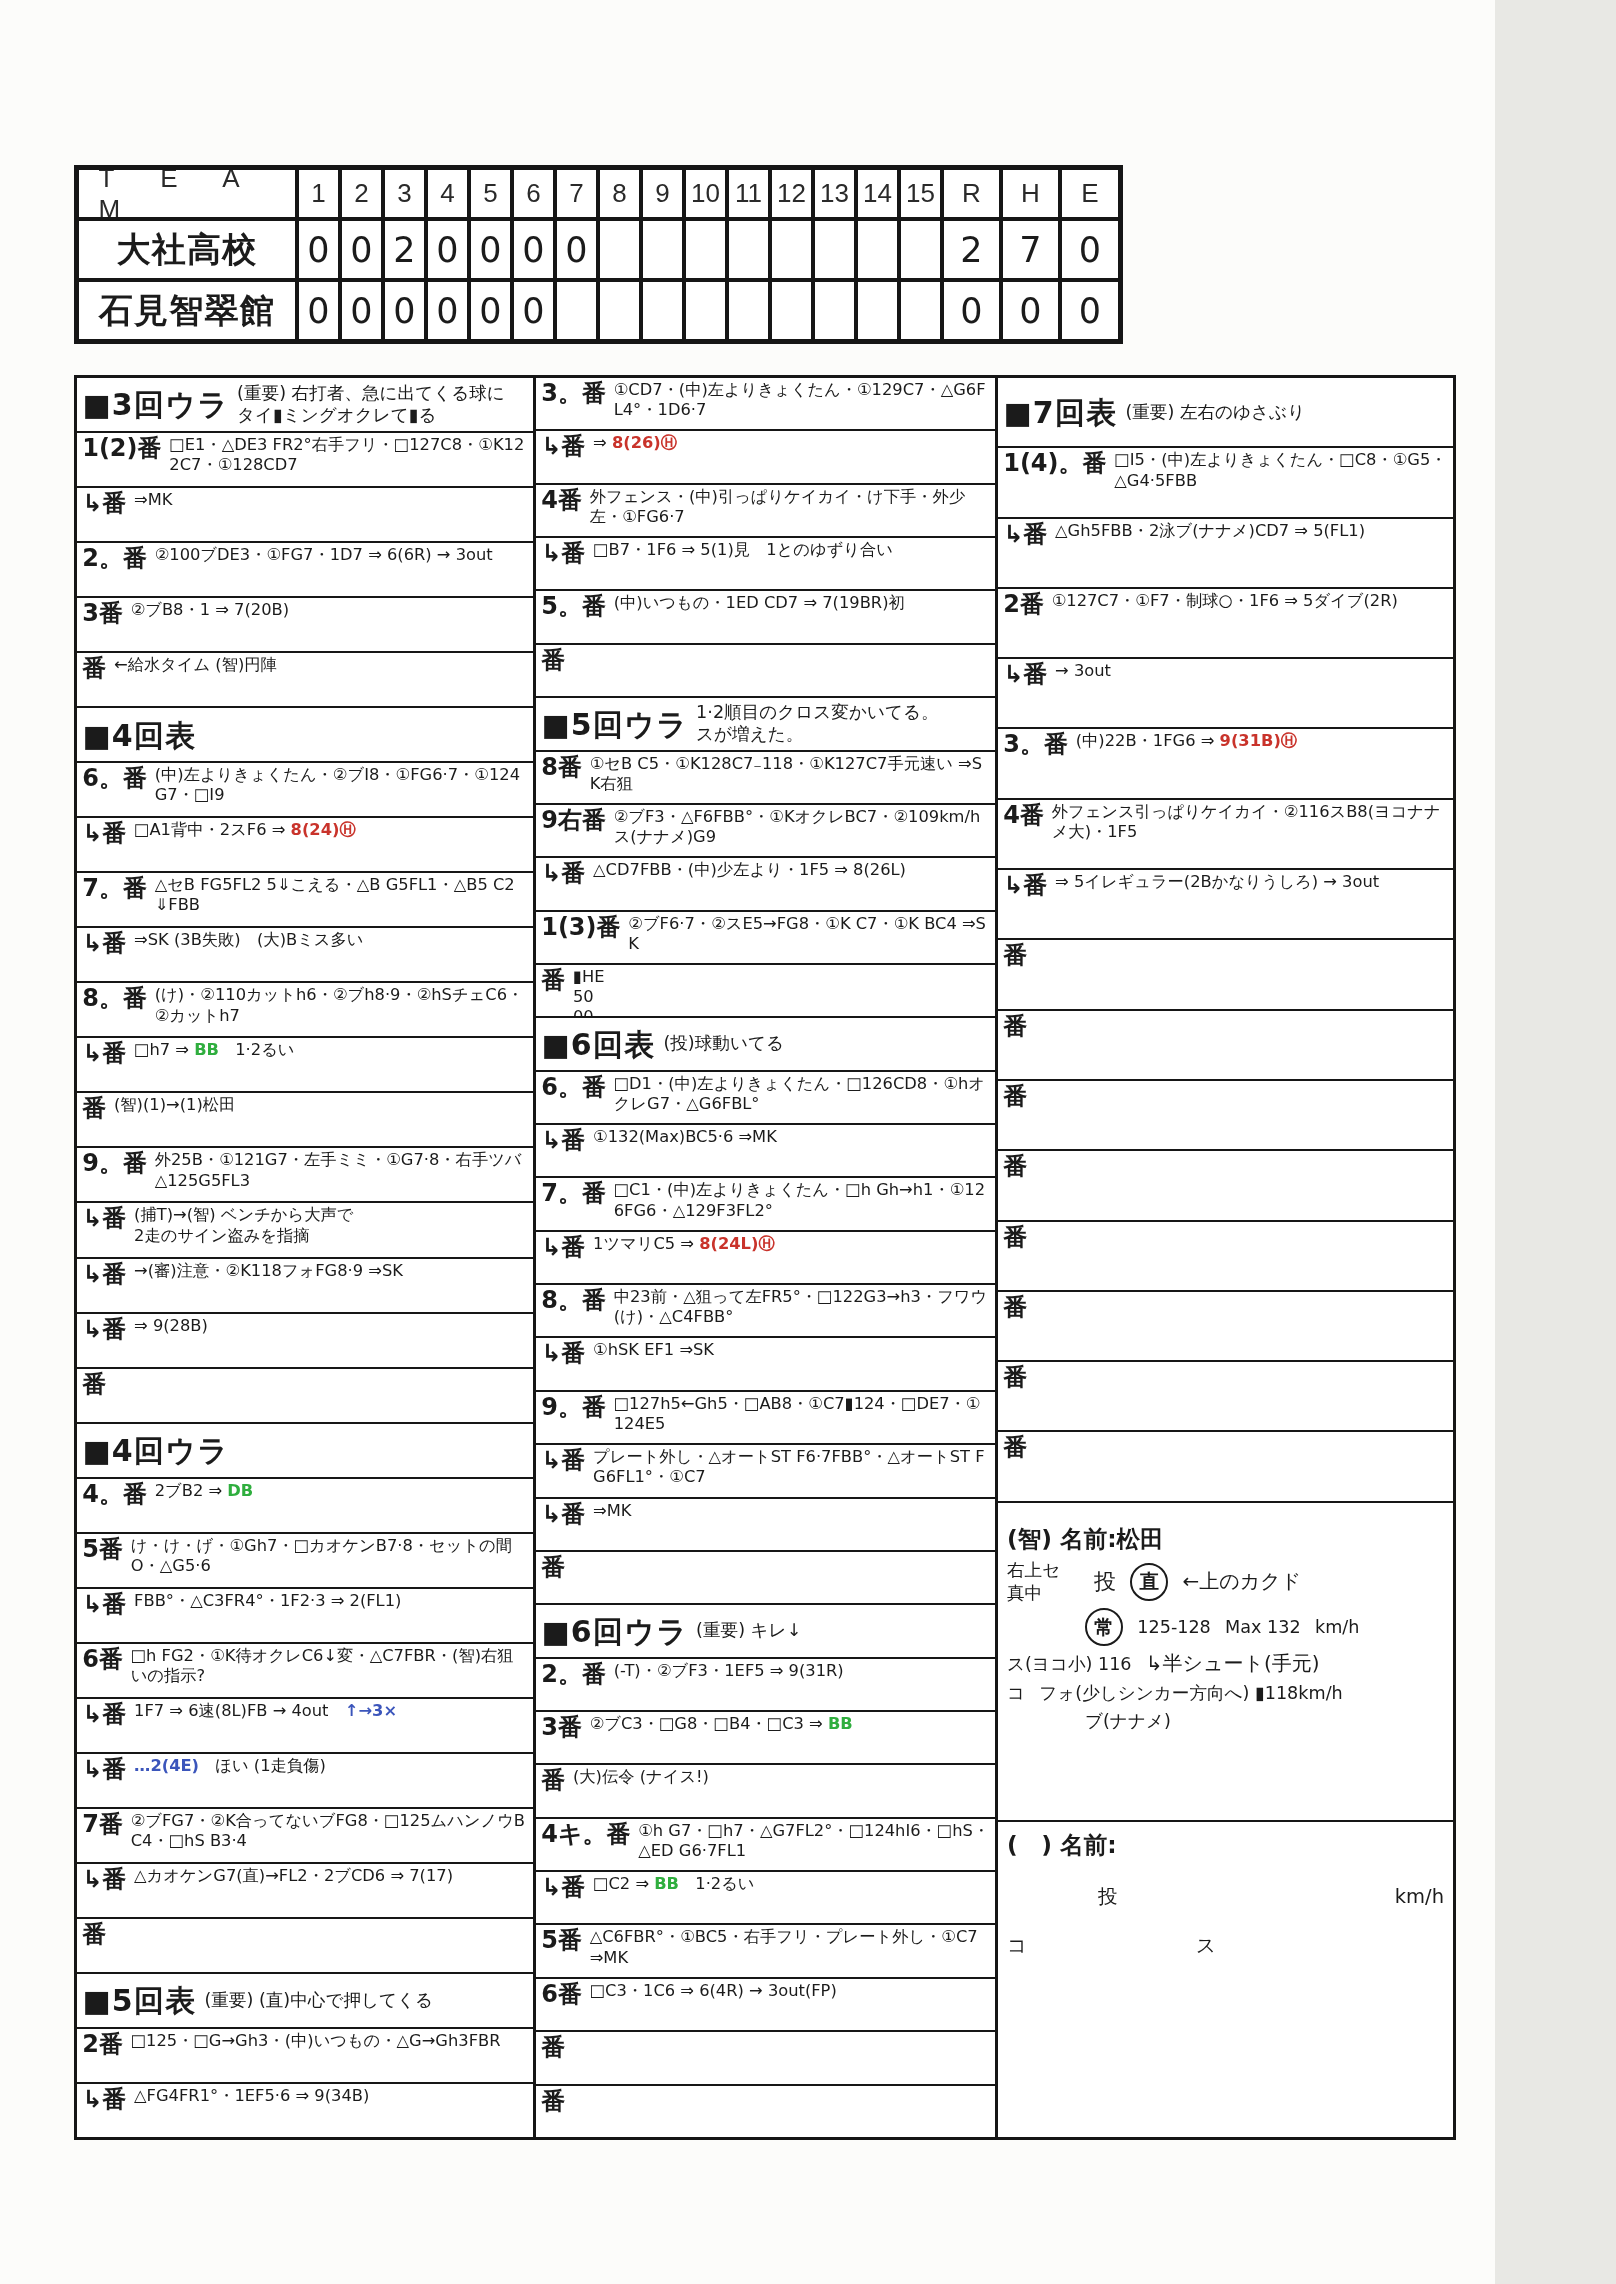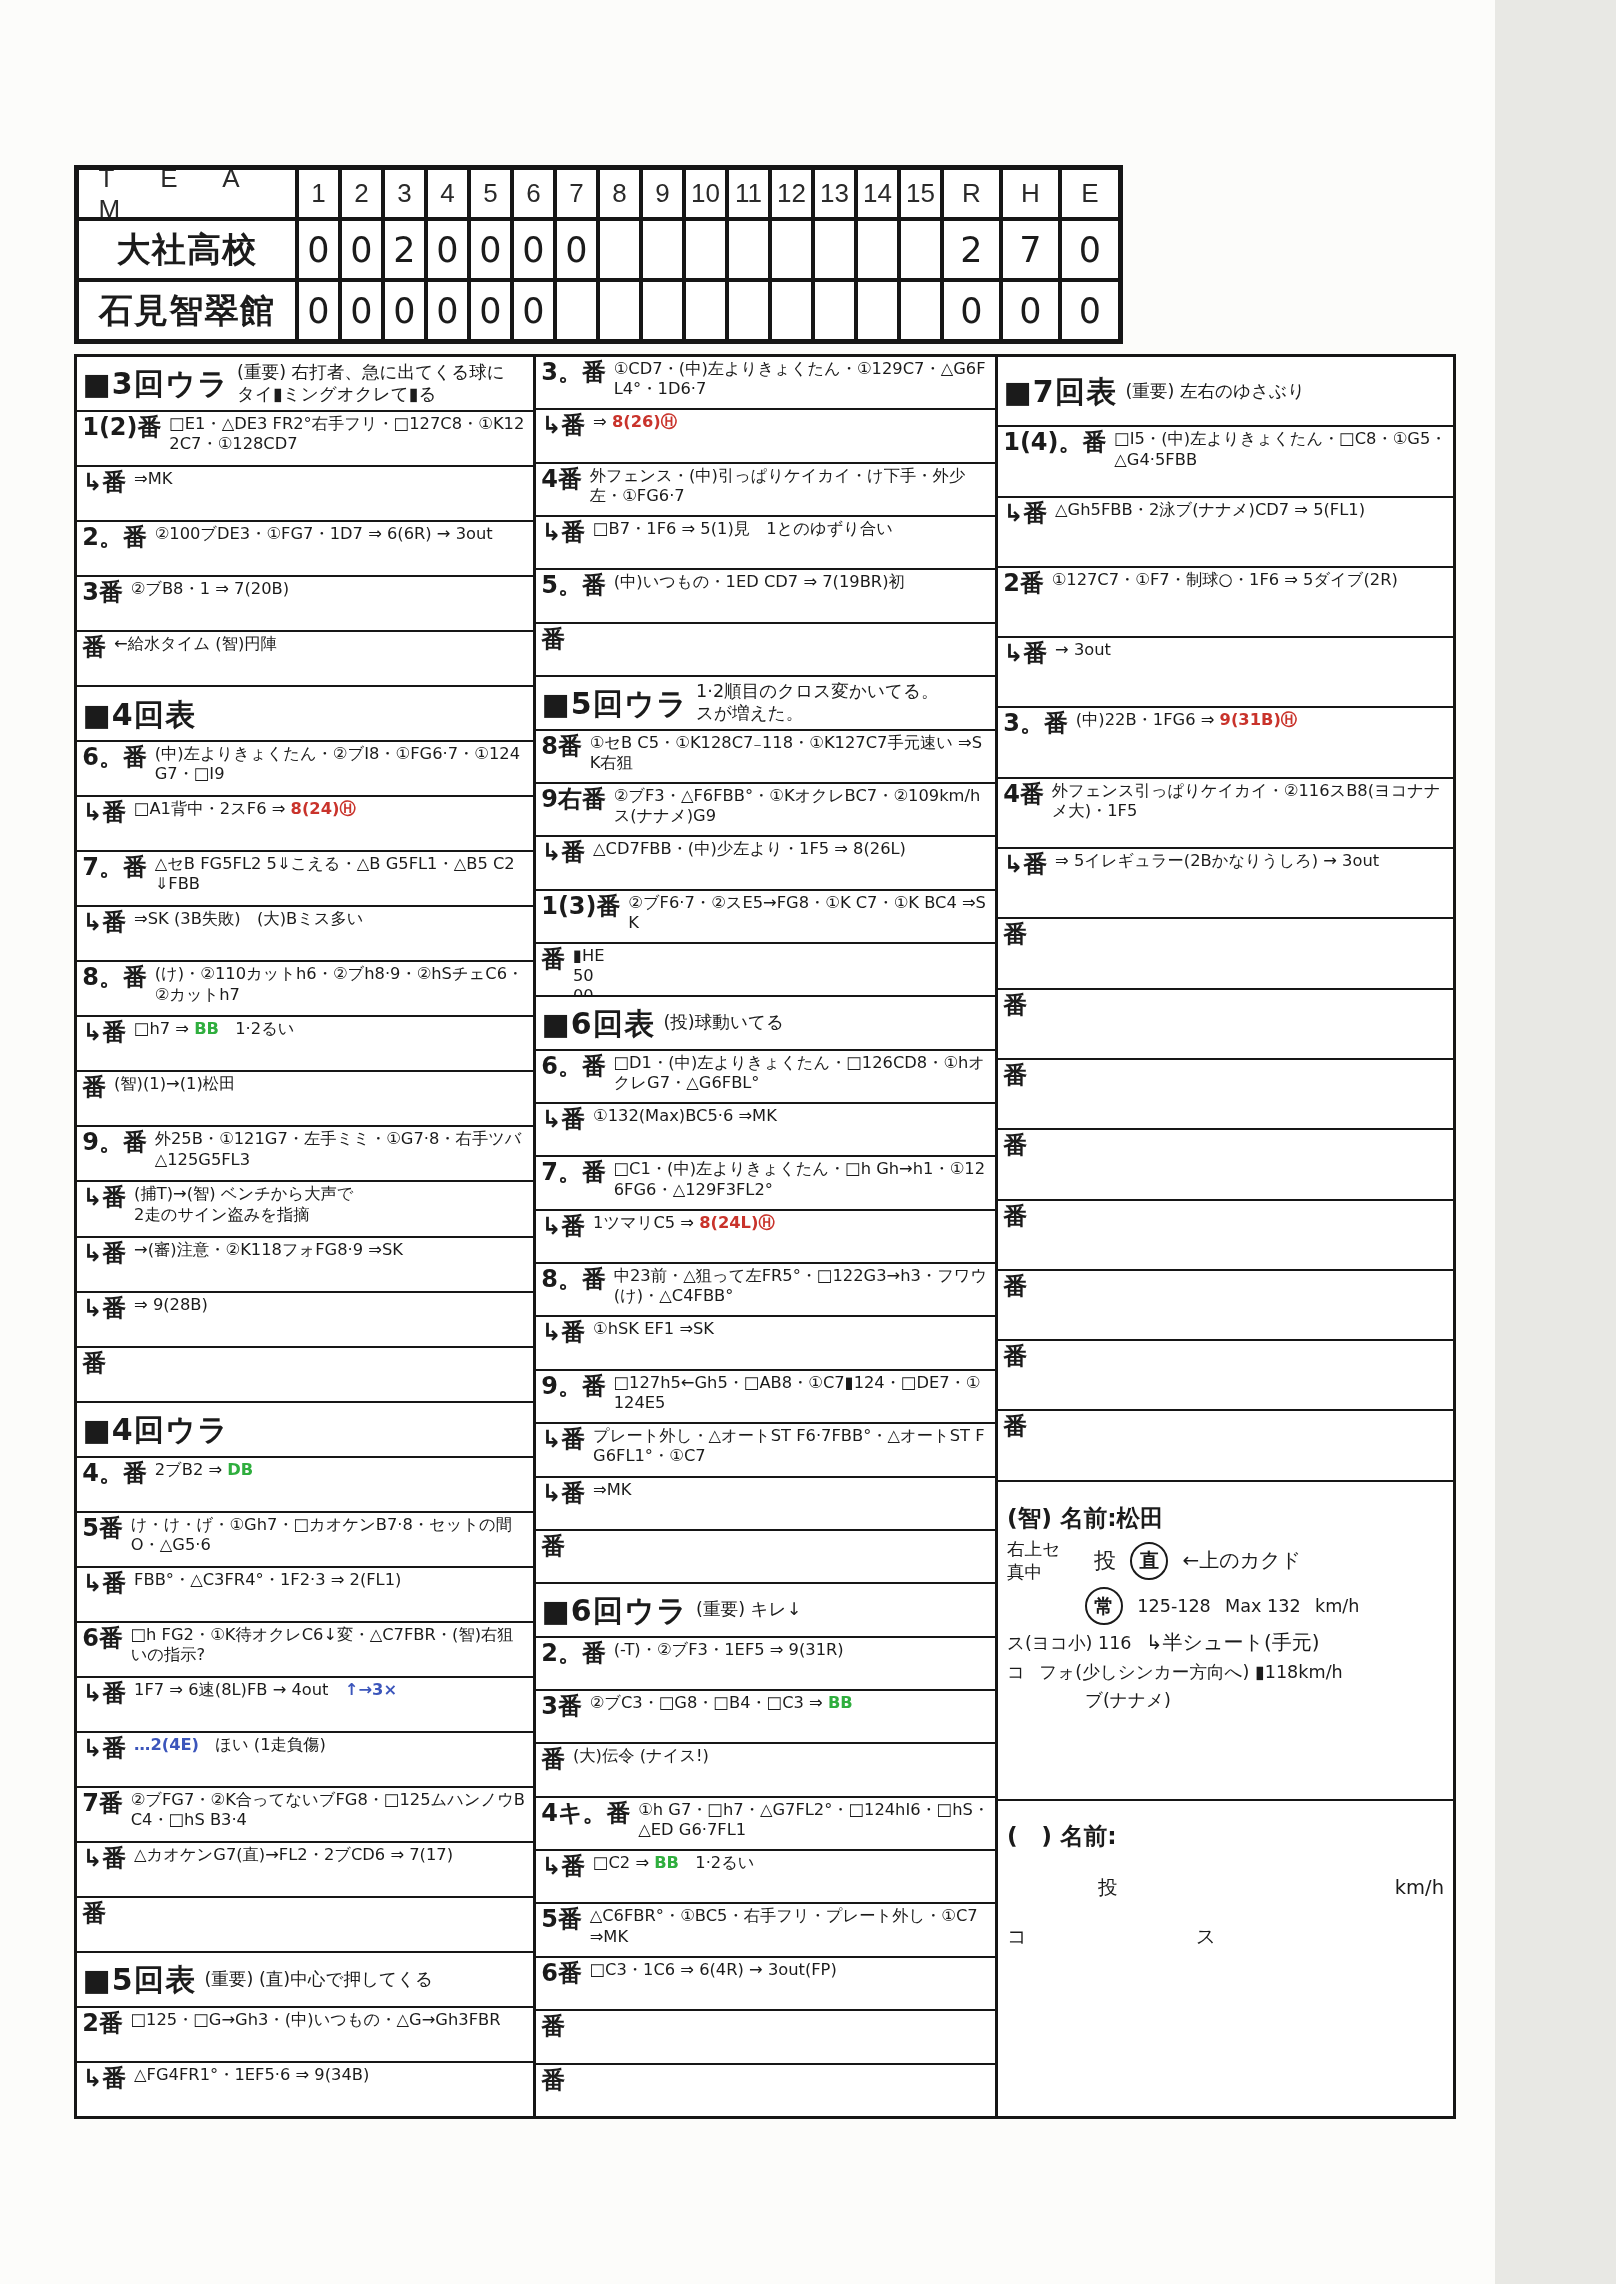--- a/index.html
+++ b/index.html
@@ -13,21 +13,21 @@
     border:3.9px solid #161616;background:#fff;}
   .sb-cell{border:2px solid #161616;display:flex;align-items:center;justify-content:center;
     height:47px;overflow:hidden;}
   .sb-cell.team-row{height:57px;}
   .sb-head{font-family:"Liberation Sans",sans-serif;font-size:26px;color:#2a2a2a;font-weight:400;}
   .sb-head.team{letter-spacing:19.5px;padding-left:19.5px;}
   .sb-name{font-size:34px;font-weight:600;letter-spacing:1.3px;}
   .sb-val{font-size:35px;font-weight:500;}
 
   
-  .grid{position:absolute;left:74px;top:354px;width:1376px;height:1759px;
+  .grid{position:absolute;left:74px;top:375px;width:1376px;height:1759px;
     display:flex;border:3.9px solid #161616;background:#fff;justify-content:center;}
   .col{display:flex;flex-direction:column;border-right:3.3px solid #161616;min-width:0;}
   .col.left{flex:0 0 456px;}
   .col.middle{flex:0 0 459px;}
   .col.right{flex:1 1 auto;border-right:none;}
 
   .row{display:flex;align-items:flex-start;border-bottom:2.6px solid #161616;
     padding:2px 5.2px 1.3px 5.2px;overflow:hidden;flex:1 1 0;min-height:0;}
   .col.right .row{flex:0 0 65px;}
   .row:last-child{border-bottom:none;}
@@ -37,21 +37,21 @@
   .row.hdr .prefix{font-size:30px;font-weight:700;letter-spacing:1.3px;}
   .row.hdr .content{font-size:17.6px;font-weight:400;}
   .hl{font-weight:700;}
   .hl.red{color:#c9332b;}
   .hl.green{color:#2fae3e;}
   .hl.blue{color:#3b55bb;}
 
   
   .pbox{flex:0 0 277px;border-bottom:2.6px solid #161616;padding:20px 9px;
     display:flex;flex-direction:column;gap:3.9px;overflow:hidden;}
-  .bbox{flex:1 1 auto;padding:19px 9px;display:flex;flex-direction:column;gap:22px;overflow:hidden;}
+  .bbox{flex:1 1 auto;padding:7px 9px;display:flex;flex-direction:column;gap:22px;overflow:hidden;}
   .pb-title{font-size:23.5px;font-weight:600;}
   .pb-line{display:flex;align-items:center;gap:14.3px;font-size:17.6px;}
   .pb-hand{white-space:pre-line;font-size:17.6px;line-height:1.3;}
   .pb-pitch-label{font-size:22px;margin-left:19.5px;}
   .circ{display:inline-flex;align-items:center;justify-content:center;
     border:2.6px solid #1b1b1b;border-radius:50%;width:34px;height:34px;
     font-size:19.5px;font-weight:600;}
   .pb-note{font-size:20px;}
   .pb-indent{margin-left:78px;}
   .bb-spread{display:flex;justify-content:space-between;font-size:19.5px;align-items:center;}

